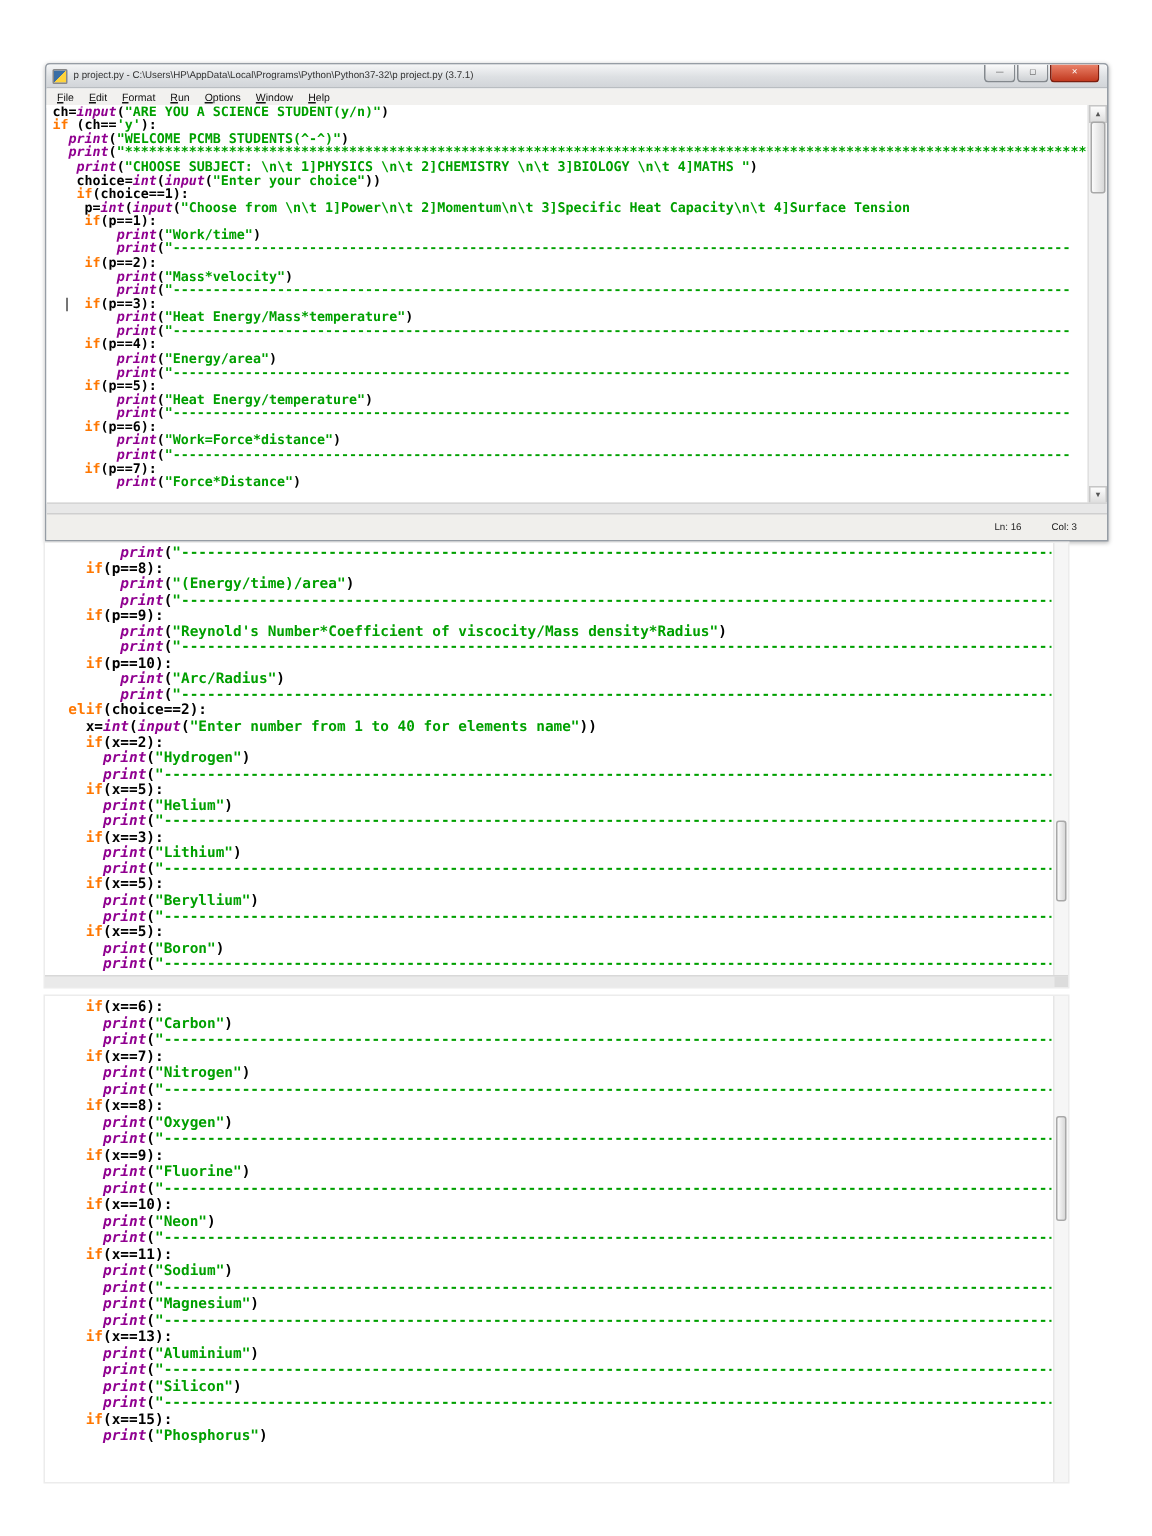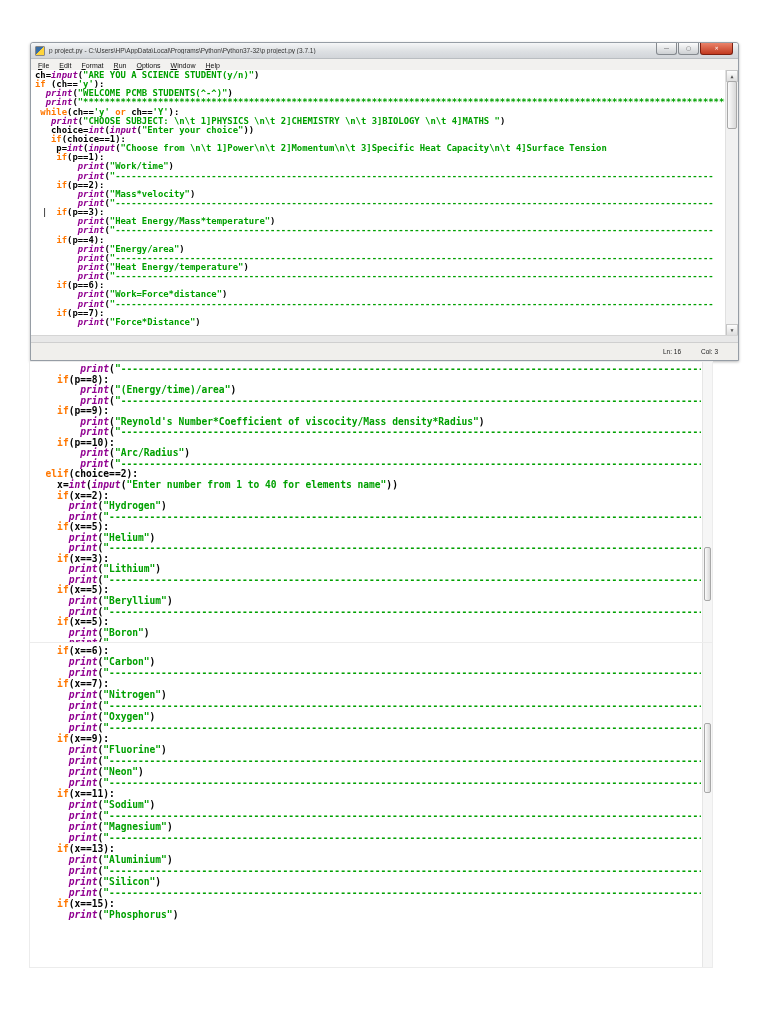--- a/index.html
+++ b/index.html
@@ -49,21 +49,21 @@
   .thumb.t1{top:11px;height:46px;}
   .hband1{position:absolute;left:0;right:0;bottom:17px;height:7px;background:#e8e8e8;border-top:1px solid #d5d5d5;}
   .statusbar{position:absolute;left:0;right:0;bottom:0;height:17px;background:#f0efec;
              border-top:1px solid #cfcfcf;display:flex;justify-content:flex-end;align-items:center;
              font:6.5px "Liberation Sans",sans-serif;color:#222;}
   .status-item{margin-right:20px;}
 
   
   .crop{position:absolute;background:#fff;box-shadow:0 0 0 1px #ececec;}
   .win2{left:30px;top:362px;width:682px;height:296px;}
-  .win3{left:30px;top:643px;width:682px;height:324px;}
+  .win3{left:30px;top:664px;width:682px;height:324px;}
   .s2 .code{inset:2px 11px 8px 4px;}
   .s2 .cl{font:700 9.6px "DejaVu Sans Mono",monospace;height:10.55px;line-height:10.55px;}
   .s3 .code{inset:2px 11px 2px 4px;}
   .s3 .cl{font:700 9.6px "DejaVu Sans Mono",monospace;height:11.0px;line-height:11.0px;}
   .vscroll2{position:absolute;top:0;right:0;bottom:7px;width:9px;background:#f6f6f6;border-left:1px solid #e6e6e6;}
   .thumb.t2{top:185px;height:52px;}
   .hband2{position:absolute;left:0;right:0;bottom:0;height:7px;background:#eaeaea;border-top:1px solid #d8d8d8;}
   .corner2{position:absolute;right:0;bottom:0;width:9px;height:7px;background:#dcdcdc;}
   .vscroll3{position:absolute;top:0;right:0;bottom:0;width:9px;background:#f6f6f6;border-left:1px solid #e6e6e6;}
   .thumb.t3{top:80px;height:68px;}
@@ -89,37 +89,37 @@
       <span class="menu-item">Options</span>
       <span class="menu-item">Window</span>
       <span class="menu-item">Help</span>
     </div>
   <div class="editor1">
     <div class="code">
         <div class="cl"><span>ch=</span><span class="tok-bi">input</span><span>(</span><span class="tok-str">"ARE YOU A SCIENCE STUDENT(y/n)"</span><span>)</span></div>
         <div class="cl"><span class="tok-kw">if</span><span> (ch==</span><span class="tok-str">'y'</span><span>):</span></div>
         <div class="cl"><span>  </span><span class="tok-bi">print</span><span>(</span><span class="tok-str">"WELCOME PCMB STUDENTS(^-^)"</span><span>)</span></div>
         <div class="cl"><span>  </span><span class="tok-bi">print</span><span>(</span><span class="tok-str">"********************************************************************************************************************************"</span></div>
-        <div class="cl"><span> </span><span class="tok-kw">while</span><span>(ch==</span><span class="tok-str">'y'</span><span> </span><span class="tok-kw">or</span><span> ch==</span><span class="tok-str">'Y'</span><span>):</span></div>
         <div class="cl"><span>   </span><span class="tok-bi">print</span><span>(</span><span class="tok-str">"CHOOSE SUBJECT: \n\t 1]PHYSICS \n\t 2]CHEMISTRY \n\t 3]BIOLOGY \n\t 4]MATHS "</span><span>)</span></div>
         <div class="cl"><span>   choice=</span><span class="tok-bi">int</span><span>(</span><span class="tok-bi">input</span><span>(</span><span class="tok-str">"Enter your choice"</span><span>))</span></div>
         <div class="cl"><span>   </span><span class="tok-kw">if</span><span>(choice==1):</span></div>
         <div class="cl"><span>    p=</span><span class="tok-bi">int</span><span>(</span><span class="tok-bi">input</span><span>(</span><span class="tok-str">"Choose from \n\t 1]Power\n\t 2]Momentum\n\t 3]Specific Heat Capacity\n\t 4]Surface Tension</span></div>
         <div class="cl"><span>    </span><span class="tok-kw">if</span><span>(p==1):</span></div>
         <div class="cl"><span>        </span><span class="tok-bi">print</span><span>(</span><span class="tok-str">"Work/time"</span><span>)</span></div>
         <div class="cl"><span>        </span><span class="tok-bi">print</span><span>(</span><span class="tok-str">"----------------------------------------------------------------------------------------------------------------</span></div>
         <div class="cl"><span>    </span><span class="tok-kw">if</span><span>(p==2):</span></div>
         <div class="cl"><span>        </span><span class="tok-bi">print</span><span>(</span><span class="tok-str">"Mass*velocity"</span><span>)</span></div>
         <div class="cl"><span>        </span><span class="tok-bi">print</span><span>(</span><span class="tok-str">"----------------------------------------------------------------------------------------------------------------</span></div>
         <div class="cl"><span class="mcur">|</span><span>    </span><span class="tok-kw">if</span><span>(p==3):</span></div>
         <div class="cl"><span>        </span><span class="tok-bi">print</span><span>(</span><span class="tok-str">"Heat Energy/Mass*temperature"</span><span>)</span></div>
         <div class="cl"><span>        </span><span class="tok-bi">print</span><span>(</span><span class="tok-str">"----------------------------------------------------------------------------------------------------------------</span></div>
         <div class="cl"><span>    </span><span class="tok-kw">if</span><span>(p==4):</span></div>
         <div class="cl"><span>        </span><span class="tok-bi">print</span><span>(</span><span class="tok-str">"Energy/area"</span><span>)</span></div>
         <div class="cl"><span>        </span><span class="tok-bi">print</span><span>(</span><span class="tok-str">"----------------------------------------------------------------------------------------------------------------</span></div>
+        <div class="cl"><span>    </span><span class="tok-kw">if</span><span>(p==5):</span></div>
         <div class="cl"><span>        </span><span class="tok-bi">print</span><span>(</span><span class="tok-str">"Heat Energy/temperature"</span><span>)</span></div>
         <div class="cl"><span>        </span><span class="tok-bi">print</span><span>(</span><span class="tok-str">"----------------------------------------------------------------------------------------------------------------</span></div>
         <div class="cl"><span>    </span><span class="tok-kw">if</span><span>(p==6):</span></div>
         <div class="cl"><span>        </span><span class="tok-bi">print</span><span>(</span><span class="tok-str">"Work=Force*distance"</span><span>)</span></div>
         <div class="cl"><span>        </span><span class="tok-bi">print</span><span>(</span><span class="tok-str">"----------------------------------------------------------------------------------------------------------------</span></div>
         <div class="cl"><span>    </span><span class="tok-kw">if</span><span>(p==7):</span></div>
         <div class="cl"><span>        </span><span class="tok-bi">print</span><span>(</span><span class="tok-str">"Force*Distance"</span><span>)</span></div>
       </div>
     <div class="vscroll1">
       <span class="sarrow up">▲</span>
@@ -172,25 +172,27 @@
 </div>
 
 <div class="crop win3 s3">
   <div class="code">
       <div class="cl"><span>    </span><span class="tok-kw">if</span><span>(x==6):</span></div>
       <div class="cl"><span>      </span><span class="tok-bi">print</span><span>(</span><span class="tok-str">"Carbon"</span><span>)</span></div>
       <div class="cl"><span>      </span><span class="tok-bi">print</span><span>(</span><span class="tok-str">"----------------------------------------------------------------------------------------------------------------</span></div>
       <div class="cl"><span>    </span><span class="tok-kw">if</span><span>(x==7):</span></div>
       <div class="cl"><span>      </span><span class="tok-bi">print</span><span>(</span><span class="tok-str">"Nitrogen"</span><span>)</span></div>
       <div class="cl"><span>      </span><span class="tok-bi">print</span><span>(</span><span class="tok-str">"----------------------------------------------------------------------------------------------------------------</span></div>
+      <div class="cl"><span>    </span><span class="tok-kw">if</span><span>(x==8):</span></div>
       <div class="cl"><span>      </span><span class="tok-bi">print</span><span>(</span><span class="tok-str">"Oxygen"</span><span>)</span></div>
       <div class="cl"><span>      </span><span class="tok-bi">print</span><span>(</span><span class="tok-str">"----------------------------------------------------------------------------------------------------------------</span></div>
       <div class="cl"><span>    </span><span class="tok-kw">if</span><span>(x==9):</span></div>
       <div class="cl"><span>      </span><span class="tok-bi">print</span><span>(</span><span class="tok-str">"Fluorine"</span><span>)</span></div>
       <div class="cl"><span>      </span><span class="tok-bi">print</span><span>(</span><span class="tok-str">"----------------------------------------------------------------------------------------------------------------</span></div>
+      <div class="cl"><span>    </span><span class="tok-kw">if</span><span>(x==10):</span></div>
       <div class="cl"><span>      </span><span class="tok-bi">print</span><span>(</span><span class="tok-str">"Neon"</span><span>)</span></div>
       <div class="cl"><span>      </span><span class="tok-bi">print</span><span>(</span><span class="tok-str">"----------------------------------------------------------------------------------------------------------------</span></div>
       <div class="cl"><span>    </span><span class="tok-kw">if</span><span>(x==11):</span></div>
       <div class="cl"><span>      </span><span class="tok-bi">print</span><span>(</span><span class="tok-str">"Sodium"</span><span>)</span></div>
       <div class="cl"><span>      </span><span class="tok-bi">print</span><span>(</span><span class="tok-str">"----------------------------------------------------------------------------------------------------------------</span></div>
       <div class="cl"><span>      </span><span class="tok-bi">print</span><span>(</span><span class="tok-str">"Magnesium"</span><span>)</span></div>
       <div class="cl"><span>      </span><span class="tok-bi">print</span><span>(</span><span class="tok-str">"----------------------------------------------------------------------------------------------------------------</span></div>
       <div class="cl"><span>    </span><span class="tok-kw">if</span><span>(x==13):</span></div>
       <div class="cl"><span>      </span><span class="tok-bi">print</span><span>(</span><span class="tok-str">"Aluminium"</span><span>)</span></div>
       <div class="cl"><span>      </span><span class="tok-bi">print</span><span>(</span><span class="tok-str">"----------------------------------------------------------------------------------------------------------------</span></div>

